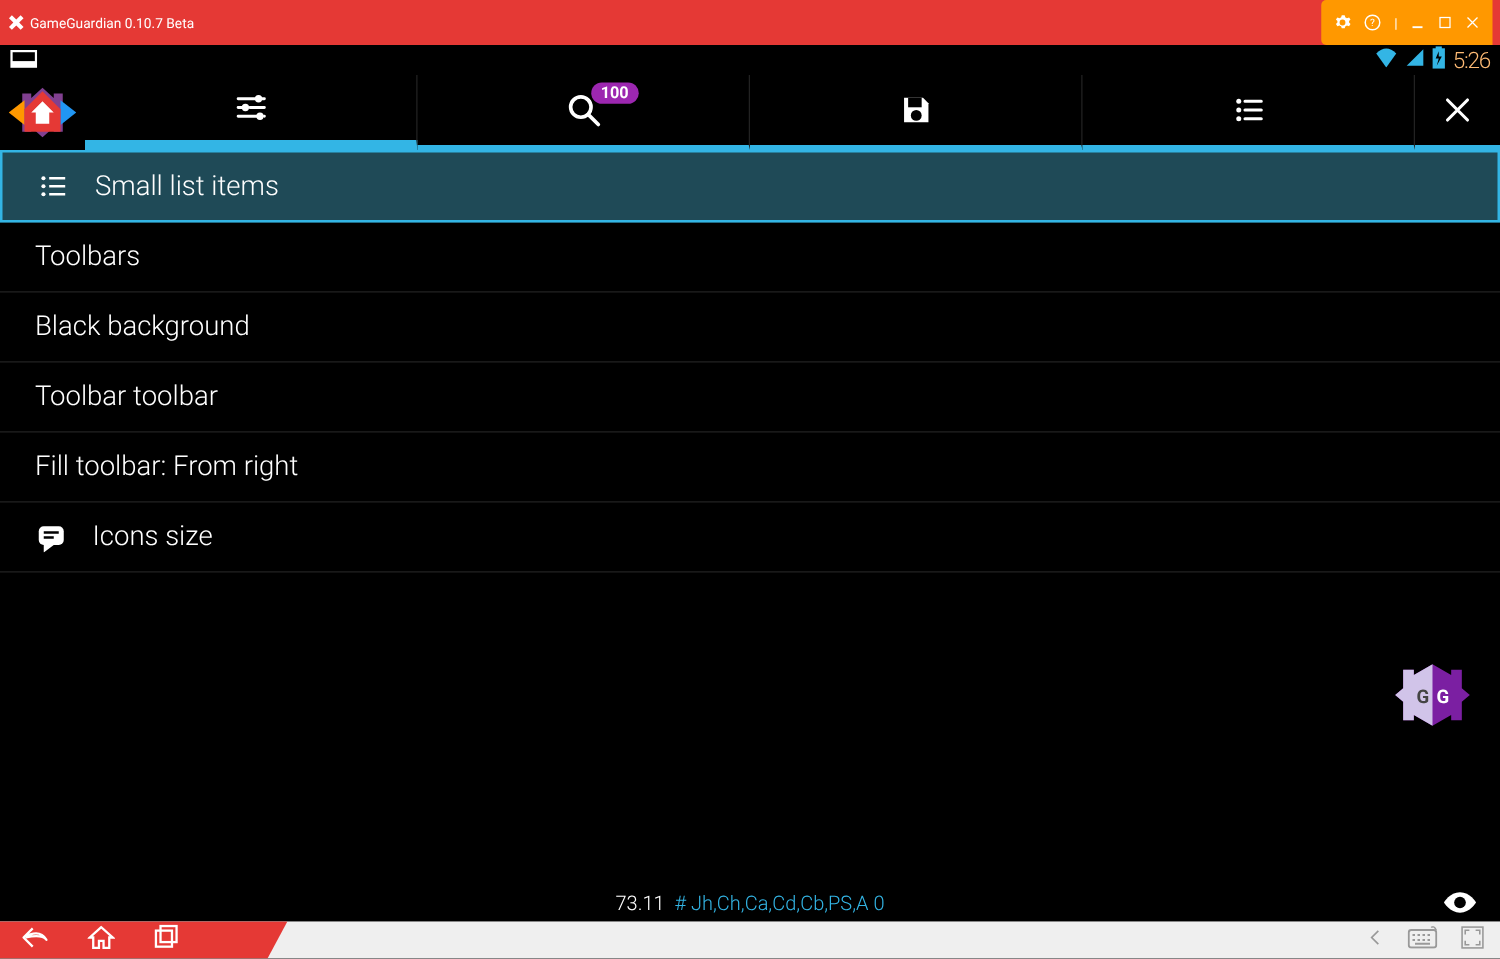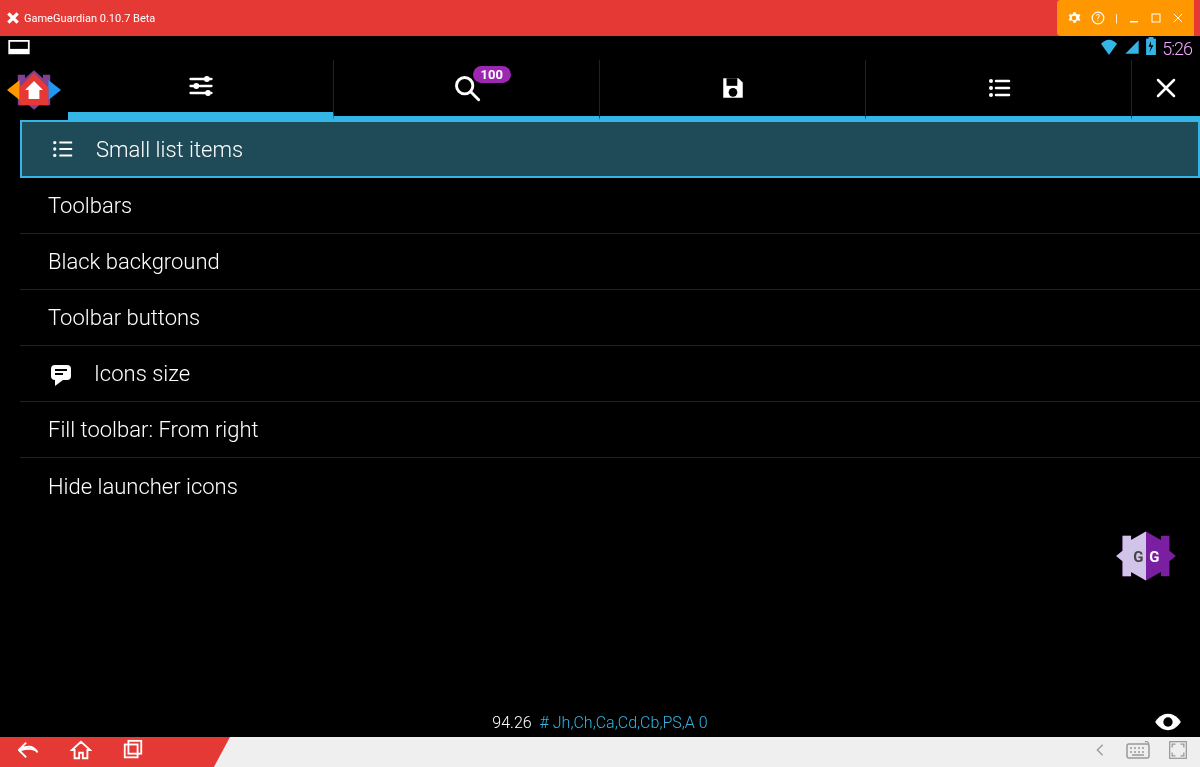--- a/index.html
+++ b/index.html
@@ -8,35 +8,35 @@
 
 .emulator-bar { height: 36px; background: #e53935; display: flex; align-items: center; padding: 0 6px; color: #fff; font-size: 11px; }
 .emulator-bar .left { display: flex; align-items: center; gap: 4px; flex: 1; }
 .emulator-bar .right { display: flex; align-items: center; gap: 10px; background: #ff9800; padding: 0 10px; height: 100%; border-radius: 4px 0 0 4px; }
 .emulator-bar svg { fill: #fff; }
 .emu-logo { width: 14px; height: 14px; }
 
 
 .status-bar { height: 24px; background: #000; display: flex; align-items: center; justify-content: space-between; padding: 0 8px; }
 .status-bar .left { display: flex; align-items: center; }
-.status-bar .right { display: flex; align-items: center; gap: 5px; color: #f0abfc; font-size: 18px; font-weight: 300; letter-spacing: -1px; }
+.status-bar .right { display: flex; align-items: center; gap: 5px; color: #fdba74; font-size: 18px; font-weight: 300; letter-spacing: -1px; }
 .status-icon svg { fill: #33b5e5; }
 
 
 .tab-row { display: flex; align-items: flex-end; height: 60px; background: #000; }
 .app-icon { width: 68px; height: 60px; display: flex; align-items: center; justify-content: center; }
 .tabs { flex: 1; display: flex; height: 100%; }
 .tab { flex: 1; display: flex; align-items: center; justify-content: center; position: relative; border-right: 1px solid #222; border-bottom: 4px solid #33b5e5; height: 100%; cursor: pointer; }
 .tab.active { border-bottom: 8px solid #33b5e5; }
 .tab svg { fill: #fff; }
 .badge { position: absolute; top: 6px; left: 50%; transform: translateX(6px); background: #9c27b0; color: #fff; font-size: 13px; font-weight: bold; padding: 1px 8px; border-radius: 10px; }
 .close-btn { width: 68px; height: 60px; display: flex; align-items: center; justify-content: center; border-bottom: 4px solid #33b5e5; cursor: pointer; }
 
 
-.settings-list { flex: 1; overflow: hidden; background: #000; padding-left: 20px; }
+.settings-list { flex: 1; overflow: hidden; background: #000; }
 .settings-item { height: 57px; display: flex; align-items: center; padding: 0 28px; border-bottom: 1px solid #222; color: #fff; font-size: 22px; font-weight: 300; gap: 20px; cursor: pointer; }
 .settings-item.small { height: 56px; }
 .settings-item.highlighted { background: #1f4a57; border: 2px solid #33b5e5; height: 58px; }
 .settings-item .item-icon { width: 26px; height: 26px; display: flex; align-items: center; justify-content: center; }
 .settings-item.tall { height: 86px; }
 .gg-stamp { position: absolute; right: 22px; bottom: 124px; width: 64px; height: 54px; }
 
 
 .bottom-status { height: 30px; background: #000; display: flex; align-items: center; justify-content: center; position: relative; }
 .bottom-status .status-left { font-size: 16px; font-weight: 300; color: #fff; }
@@ -172,52 +172,49 @@
     </span>
     <span>Small list items</span>
   </div>
   <div class="settings-item small">
     <span>Toolbars</span>
   </div>
   <div class="settings-item small">
     <span>Black background</span>
   </div>
   <div class="settings-item small">
-    <span>Toolbar buttons</span>
+    <span>Toolbar toolbar</span>
+  </div>
+  <div class="settings-item small">
+    <span>Fill toolbar: From right</span>
   </div>
   <div class="settings-item small">
     <span class="item-icon">
       <svg width="26" height="24" viewBox="0 0 24 24">
           <rect x="2" y="3" width="20" height="15" rx="4" fill="#fff"></rect>
           <path d="M6 18 L6 24 L14 18" fill="#fff"></path>
           <path d="M6 8h12M6 12h8" stroke="#000" stroke-width="2"></path>
         </svg>
     </span>
     <span>Icons size</span>
-  </div>
-  <div class="settings-item small">
-    <span>Fill toolbar: From right</span>
-  </div>
-  <div class="settings-item small" style="border-bottom:none">
-    <span>Hide launcher icons</span>
   </div>
 
   <div class="gg-stamp">
     <svg width="64" height="54" viewBox="0 0 60 50">
       <polygon points="30,2 44,10 44,6 52,6 52,20 58,25 52,30 52,44 44,44 44,40 30,48 16,40 16,44 8,44 8,30 2,25 8,20 8,6 16,6 16,10" fill="#7b1fa2"></polygon>
       <polygon points="30,2 30,48 16,40 16,44 8,44 8,30 2,25 8,20 8,6 16,6 16,10" fill="#d1c4e9"></polygon>
       <text x="18" y="31" fill="#444" font-size="14" font-weight="bold">G</text>
       <text x="33" y="31" fill="#fff" font-size="14" font-weight="bold">G</text>
     </svg>
   </div>
 </div>
 
 <div class="bottom-status">
   <div class="status-left">
-    <span>94.26</span>
+    <span>73.11</span>
     <span class="hash" style="margin-left:4px"># Jh,Ch,Ca,Cd,Cb,PS,A 0</span>
   </div>
   <span class="eye-btn">
     <svg width="28" height="22" viewBox="0 0 24 18">
         <path d="M12 2 C5 2 1 9 1 9 s4 7 11 7 s11-7 11-7 S19 2 12 2z" fill="#fff"></path>
         <circle cx="12" cy="9" r="4" fill="#000"></circle>
       </svg>
   </span>
 </div>
 

